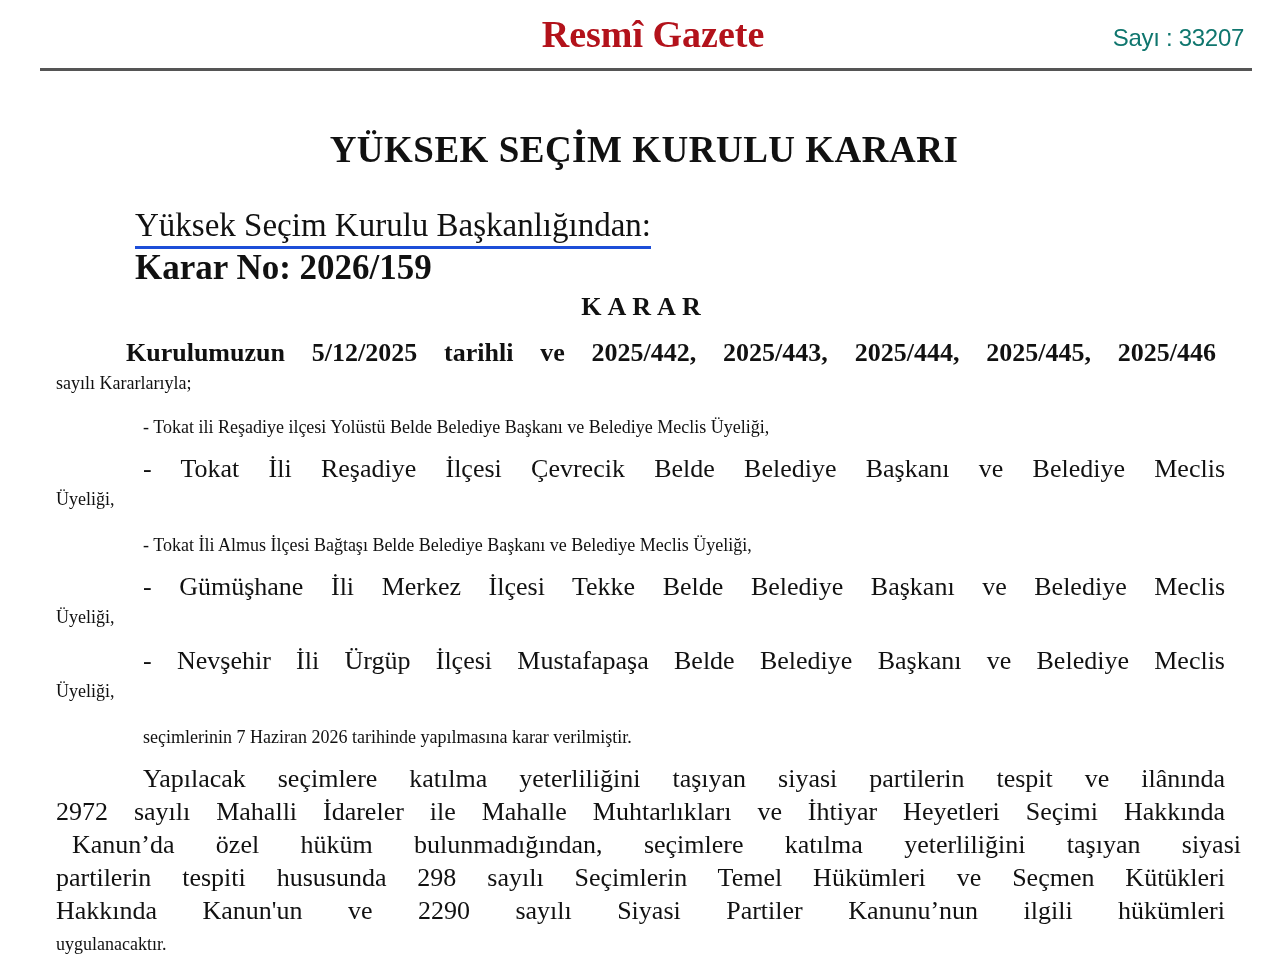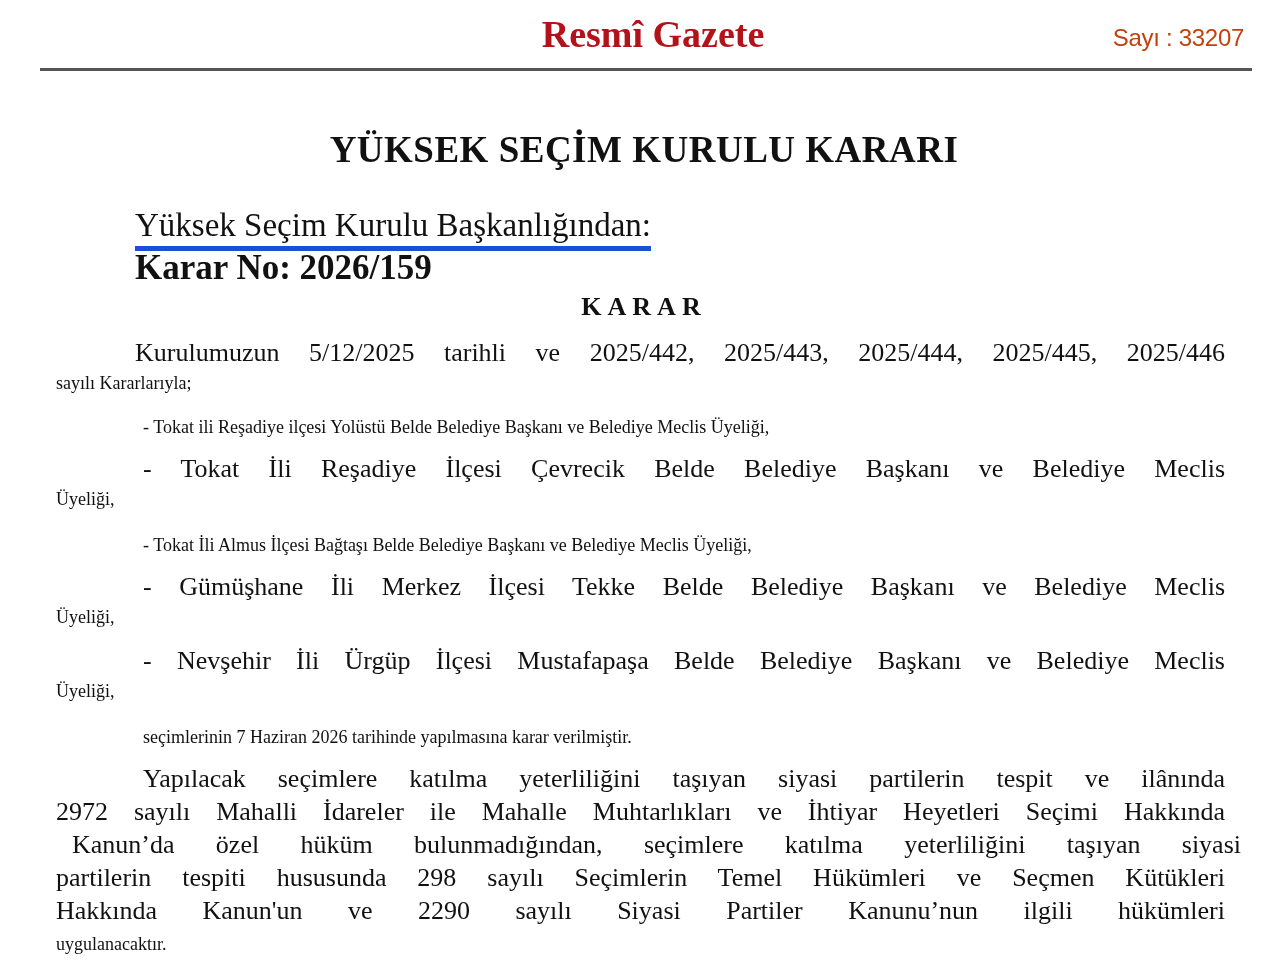--- a/index.html
+++ b/index.html
@@ -1,25 +1,25 @@
 <!DOCTYPE html>
 <html><head>
 <meta charset="utf-8">
 <style>
   html, body { margin: 0; padding: 0; background: #ffffff; }
   body { width: 1280px; height: 964px; overflow: hidden; position: relative; color: #111; }
   .header { position: absolute; left: 0; top: 0; width: 1280px; height: 72px; }
   .hdr-date { position: absolute; left: 42px; top: 24px; font-family: "Liberation Sans", sans-serif; font-size: 24px; color: #222; letter-spacing: -0.3px; }
   .hdr-title { position: absolute; left: 0; width: 1306px; top: 12px; text-align: center; font-family: "Liberation Serif", serif; font-weight: bold; font-size: 38px; color: #b3121b; }
-  .hdr-issue { position: absolute; right: 36px; top: 24px; font-family: "Liberation Sans", sans-serif; font-size: 24px; color: #c2410c; letter-spacing: -0.3px; }
+  .hdr-issue { position: absolute; right: 36px; top: 24px; font-family: "Liberation Sans", sans-serif; font-size: 24px; color: #0f766e; letter-spacing: -0.3px; }
   .hdr-rule { position: absolute; left: 40px; top: 68px; width: 1212px; height: 3px; background: #555; }
 
   .doc { position: absolute; left: 0; top: 0; width: 1280px; font-family: "Liberation Serif", serif; }
   .main-title { position: absolute; left: 0; width: 1288px; top: 128px; text-align: center; font-weight: bold; font-size: 37px; letter-spacing: 0.5px; }
-  .authority { position: absolute; left: 135px; top: 205px; font-size: 33px; padding-bottom: 1px; border-bottom: 5px solid #1d4ed8; line-height: 40px; }
+  .authority { position: absolute; left: 135px; top: 205px; font-size: 33px; padding-bottom: 1px; border-bottom: 3px solid #1d4ed8; line-height: 40px; }
   .decision-no { position: absolute; left: 135px; top: 248px; font-weight: bold; font-size: 35px; }
   .karar { position: absolute; left: 0; width: 1288px; top: 292px; text-align: center; font-weight: bold; font-size: 26px; letter-spacing: 6px; }
 
   .line { position: absolute; font-size: 18px; line-height: 30px; white-space: nowrap; }
   .just { position: absolute; font-size: 26px; line-height: 30px; text-align: justify; text-align-last: justify; white-space: normal; overflow: hidden; height: 32px; }
 </style>
 </head>
 <body>
 
 <div class="header">
@@ -27,21 +27,21 @@
   <div class="hdr-issue">Sayı : 33207</div>
   <div class="hdr-rule"></div>
 </div>
 
 <div class="doc">
   <div class="main-title">YÜKSEK SEÇİM KURULU KARARI</div>
   <div class="authority">Yüksek Seçim Kurulu Başkanlığından:</div>
   <div class="decision-no">Karar No: 2026/159</div>
   <div class="karar">KARAR</div>
 
-  <div class="just" style="left:135px; top:338px; width:1090px;">Kurulumuzun 5/12/2025 tarihli ve 2025/442, 2025/443, 2025/444, 2025/445, 2025/446</div>
+  <div class="just" style="left:126px; top:338px; width:1090px;font-weight:bold;">Kurulumuzun 5/12/2025 tarihli ve 2025/442, 2025/443, 2025/444, 2025/445, 2025/446</div>
   <div class="line" style="left:56px; top:368px;">sayılı Kararlarıyla;</div>
 
   <div class="line" style="left:143px; top:412px;">- Tokat ili Reşadiye ilçesi Yolüstü Belde Belediye Başkanı ve Belediye Meclis Üyeliği,</div>
 
   <div class="just" style="left:143px; top:454px; width:1082px;">- Tokat İli Reşadiye İlçesi Çevrecik Belde Belediye Başkanı ve Belediye Meclis</div>
   <div class="line" style="left:56px; top:484px;">Üyeliği,</div>
 
   <div class="line" style="left:143px; top:530px;">- Tokat İli Almus İlçesi Bağtaşı Belde Belediye Başkanı ve Belediye Meclis Üyeliği,</div>
 
   <div class="just" style="left:143px; top:572px; width:1082px;">- Gümüşhane İli Merkez İlçesi Tekke Belde Belediye Başkanı ve Belediye Meclis</div>

